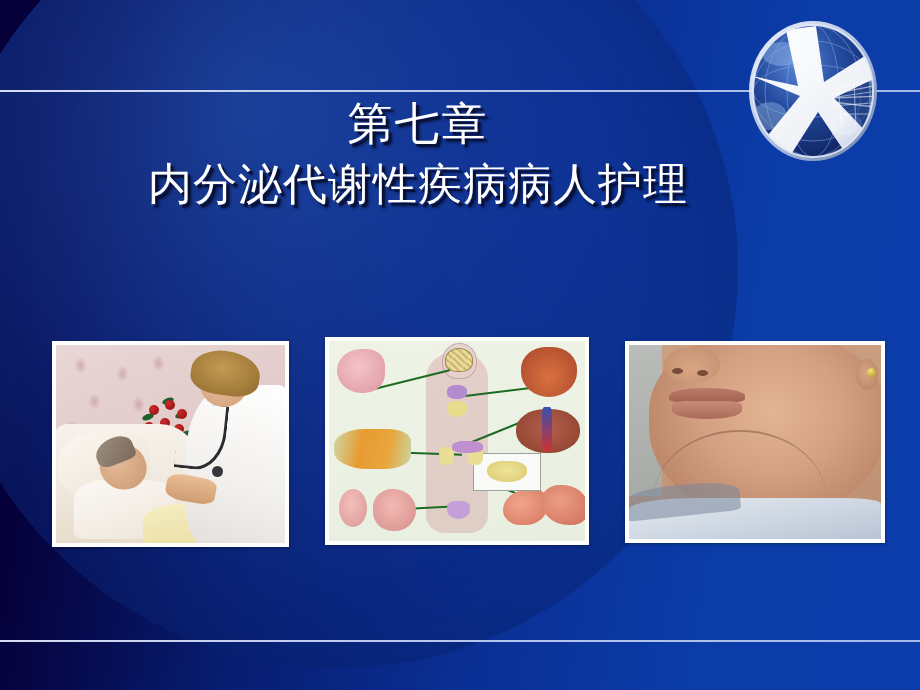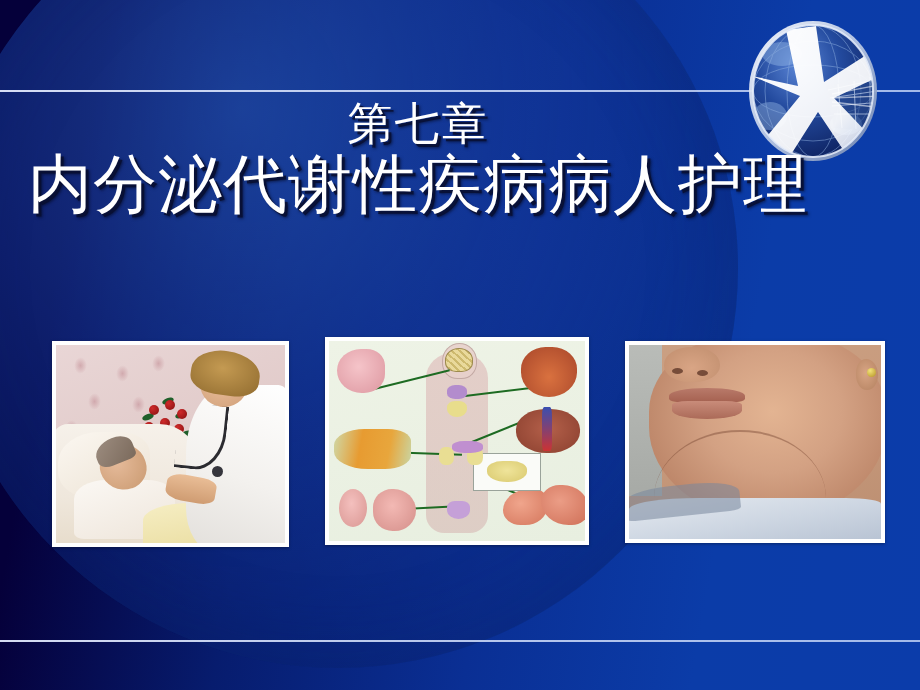--- a/index.html
+++ b/index.html
@@ -88,21 +88,21 @@
     font-family: "DejaVu Serif", "Liberation Serif", serif;
     color: #ffffff;
     font-weight: 400;
     letter-spacing: 2px;
     white-space: nowrap;
     text-shadow:
        3px 3px 0px rgba(8,14,48,0.85),
        4px 4px 3px rgba(4,8,32,0.6);
   }
   .title-line1 { font-size: 45px; line-height: 56px; }
-  .title-line2 { font-size: 64px; line-height: 64px; letter-spacing: 1px; }
+  .title-line2 { font-size: 44px; line-height: 64px; letter-spacing: 1px; }
 
   
   .pic {
     position: absolute;
     background: #ffffff;
     padding: 4px;
     box-sizing: border-box;
     box-shadow: 0 1px 3px rgba(0,0,0,0.35);
   }
   .pic .inner {

